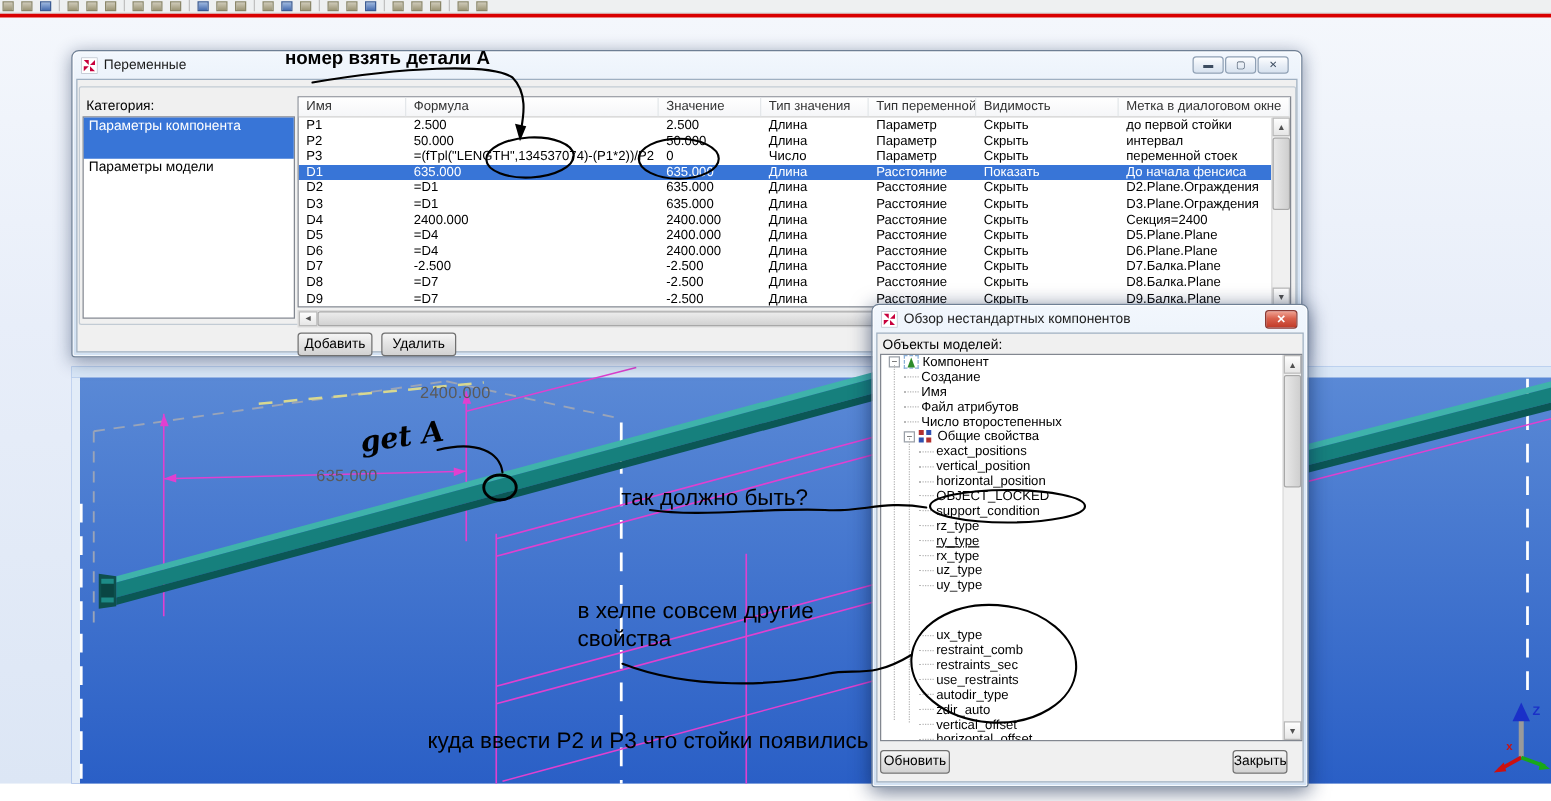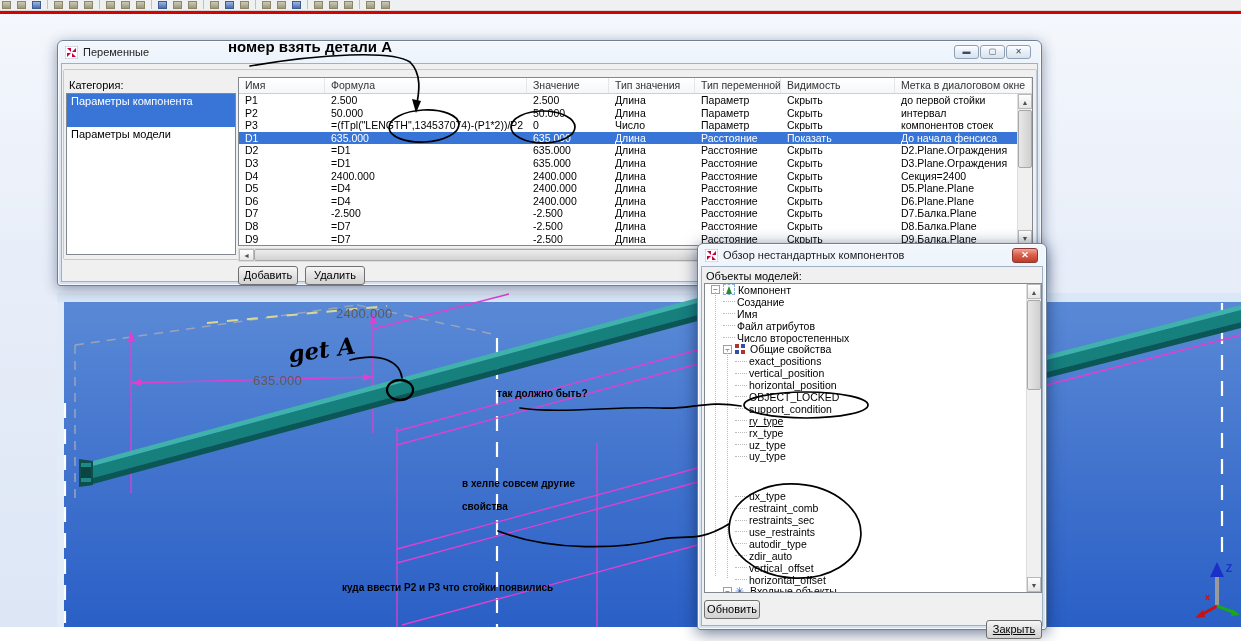--- a/index.html
+++ b/index.html
@@ -79,21 +79,21 @@
   .ico-props { background:
       linear-gradient(#b23030,#b23030) 0 0/4px 4px no-repeat,
       linear-gradient(#3050b0,#3050b0) 6px 0/4px 4px no-repeat,
       linear-gradient(#3050b0,#3050b0) 0 6px/4px 4px no-repeat,
       linear-gradient(#b23030,#b23030) 6px 6px/4px 4px no-repeat; }
   .ico-inputs { color:#2860c0; font-size:11px; line-height:11px; }
   #tree-guide1,#tree-guide2 { position:absolute; width:0; border-left:1px dotted #b8b8b8; }
   #bro-vscroll { position:absolute; right:0; top:0; width:15px; bottom:0; background:#f0f0f0; border-left:1px solid #dcdcdc; }
 
   
-  .ann { position:absolute; color:#000; font-size:10px; font-weight:700; z-index:60; pointer-events:none; white-space:nowrap; }
+  .ann { position:absolute; color:#000; font-size:18px; font-weight:400; z-index:60; pointer-events:none; white-space:nowrap; }
   #ann-top { font-size:15px; font-weight:700; }
   #ann-geta { font-size:23px; font-style:italic; font-weight:600; transform:rotate(-8deg); font-family:"DejaVu Serif", serif; }
   #ink { left:0; top:0; z-index:55; pointer-events:none; }
 
   
   #axis { left:1193px; top:560px; z-index:5; }
 </style>
 </head>
 <body>
 
@@ -255,21 +255,21 @@
           <div>Скрыть</div>
           <div>интервал</div>
         </div>
         <div class="trow tgrid">
           <div>P3</div>
           <div>=(fTpl("LENGTH",134537074)-(P1*2))/P2</div>
           <div>0</div>
           <div>Число</div>
           <div>Параметр</div>
           <div>Скрыть</div>
-          <div>компонентов стоек</div>
+          <div>переменной стоек</div>
         </div>
         <div class="trow tgrid sel">
           <div>D1</div>
           <div>635.000</div>
           <div>635.000</div>
           <div>Длина</div>
           <div>Расстояние</div>
           <div>Показать</div>
           <div>До начала фенсиса</div>
         </div>
@@ -420,20 +420,24 @@
           <span>horizontal_position</span>
         </div>
         <div class="tree-row" style="padding-left: 30px;">
           <div style="width: 12px; flex: 0 0 auto; border-top: 1px dotted rgb(184, 184, 184); height: 0px; margin-right: 2px;"></div>
           <span>OBJECT_LOCKED</span>
         </div>
         <div class="tree-row" style="padding-left: 30px;">
           <div style="width: 12px; flex: 0 0 auto; border-top: 1px dotted rgb(184, 184, 184); height: 0px; margin-right: 2px;"></div>
           <span>support_condition</span>
         </div>
+        <div class="tree-row" style="padding-left: 30px;">
+          <div style="width: 12px; flex: 0 0 auto; border-top: 1px dotted rgb(184, 184, 184); height: 0px; margin-right: 2px;"></div>
+          <span>rz_type</span>
+        </div>
         <div class="tree-row" style="padding-left: 30px; text-decoration: underline;">
           <div style="width: 12px; flex: 0 0 auto; border-top: 1px dotted rgb(184, 184, 184); height: 0px; margin-right: 2px;"></div>
           <span>ry_type</span>
         </div>
         <div class="tree-row" style="padding-left: 30px;">
           <div style="width: 12px; flex: 0 0 auto; border-top: 1px dotted rgb(184, 184, 184); height: 0px; margin-right: 2px;"></div>
           <span>rx_type</span>
         </div>
         <div class="tree-row" style="padding-left: 30px;">
           <div style="width: 12px; flex: 0 0 auto; border-top: 1px dotted rgb(184, 184, 184); height: 0px; margin-right: 2px;"></div>
@@ -485,21 +489,21 @@
           <span>Основная деталь</span>
         </div>
       </div>
     <div id="bro-vscroll">
       <div class="sb-btn">▲</div>
       <div class="sb-thumb" style="top:16px; height:90px;"></div>
       <div class="sb-btn" style="position:absolute; bottom:0; left:0; right:0;">▼</div>
     </div>
   </div>
   <div class="pushbtn" style="left:6px; top:356px; width:56px;">Обновить</div>
-  <div class="pushbtn" style="left:288px; top:376px; width:56px;text-decoration:underline;">Закрыть</div>
+  <div class="pushbtn" style="left:288px; top:356px; width:44px;">Закрыть</div>
 </div>
 
 <svg id="ink" class="abs" width="1241" height="641">
   <g stroke="#000" stroke-width="1.7" fill="none" stroke-linecap="round">
     <path d="M250,66 C320,54 392,50 410,62 C422,74 419,92 417,103"></path>
     <path d="M350,360 C382,352 400,362 402,378"></path>
     <path d="M520,408 C560,414 615,406 660,408 C690,410 706,400 741,406"></path>
     <path d="M498,531 C552,552 622,549 662,539 C684,534 696,544 729,524"></path>
     <ellipse cx="424" cy="126" rx="35" ry="16" transform="rotate(-3 424 126)"></ellipse>
     <ellipse cx="543" cy="127" rx="32" ry="16"></ellipse>

